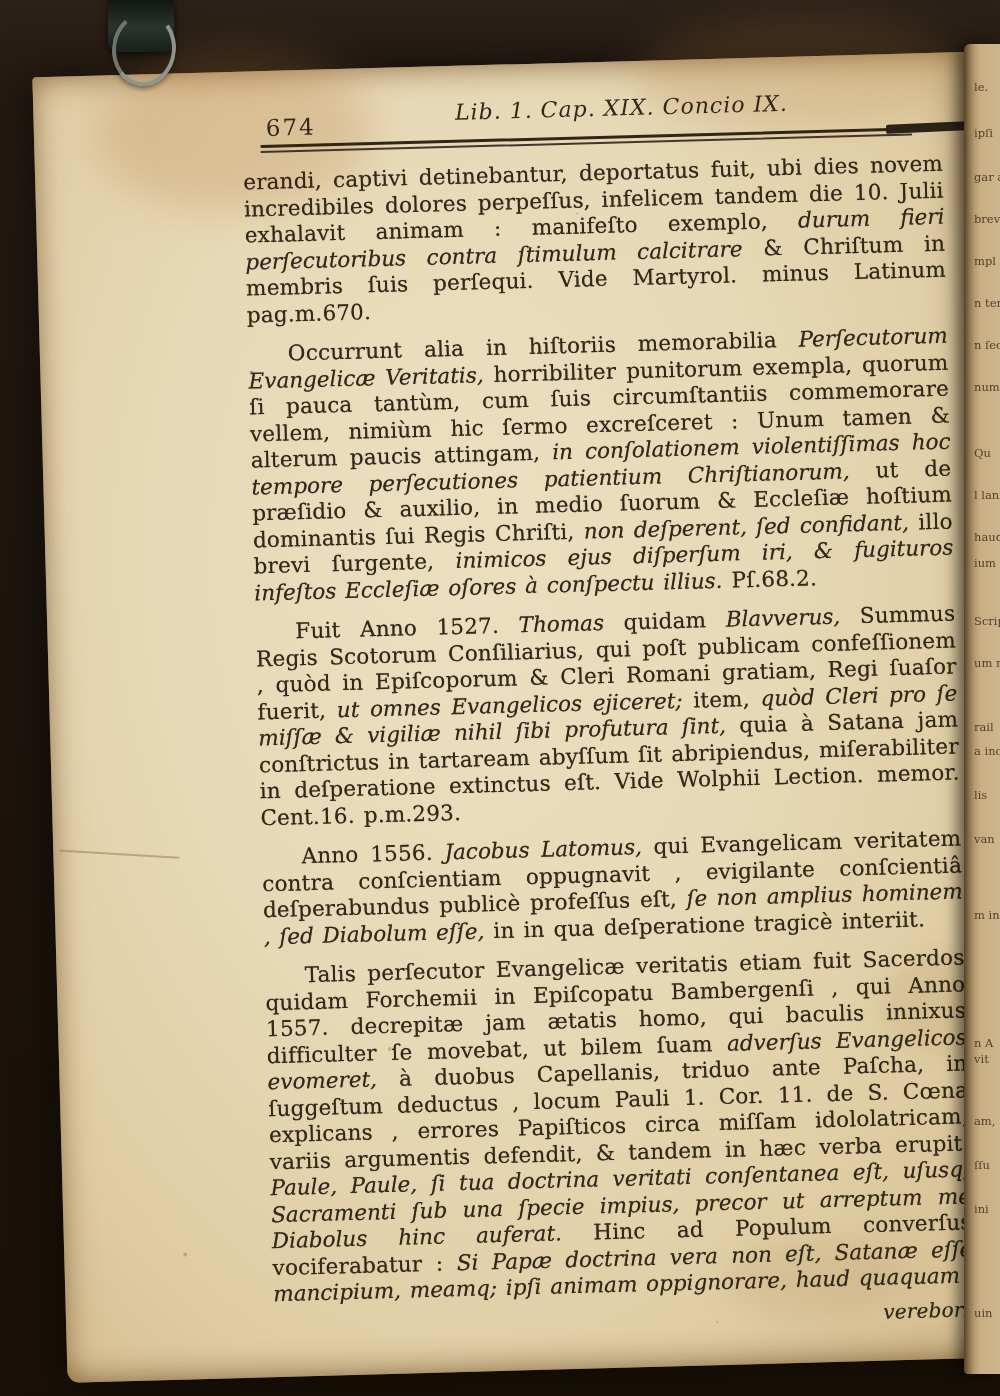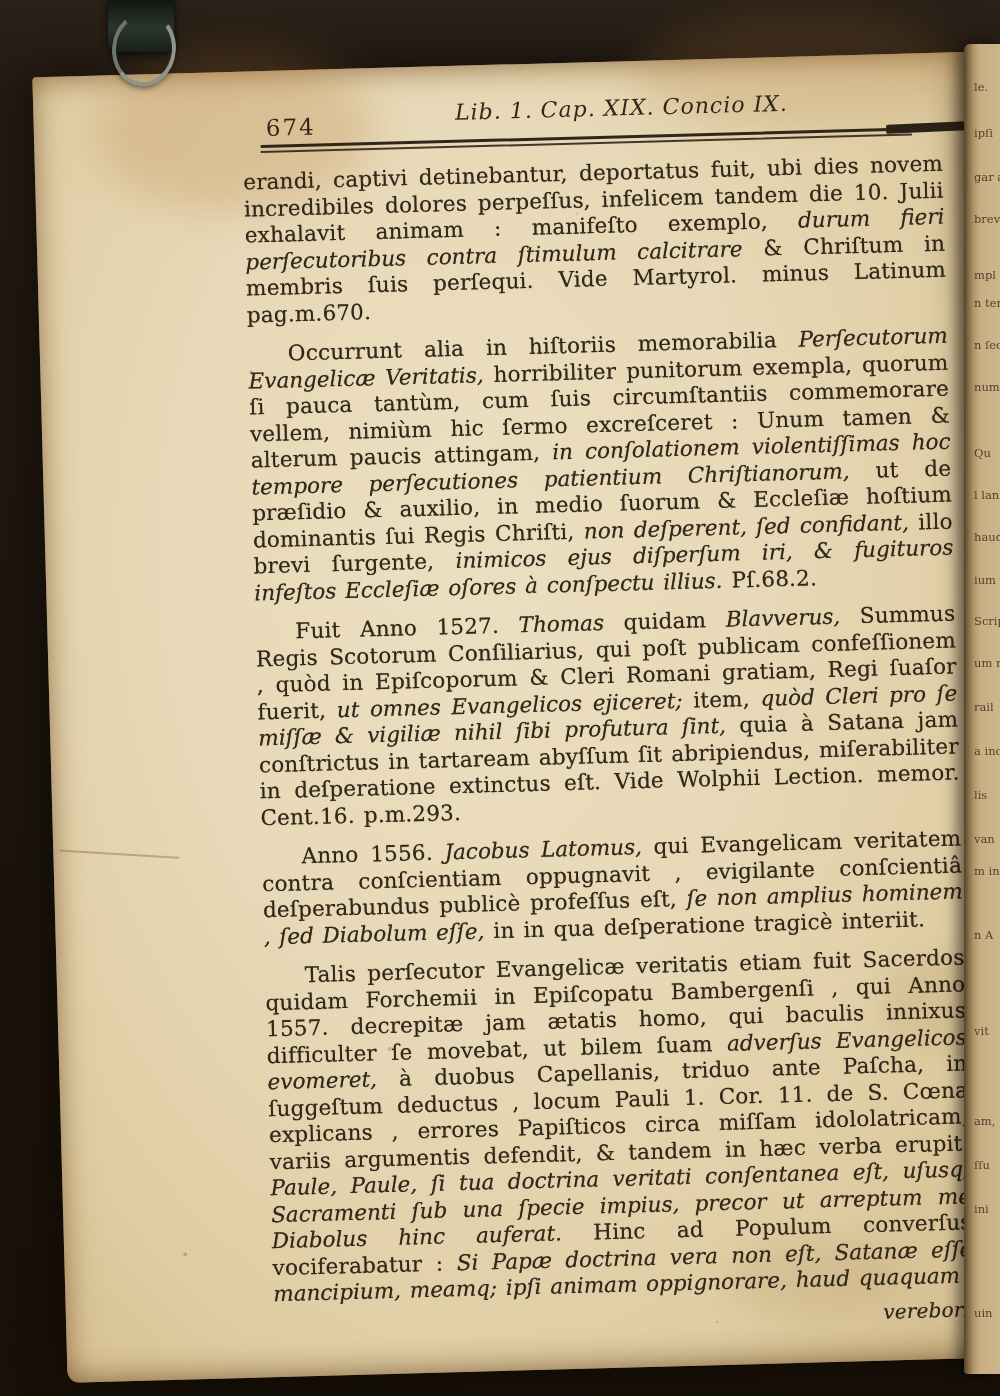--- a/index.html
+++ b/index.html
@@ -101,37 +101,37 @@
         </div>
       </div>
     </div>
   </div>
 
   <div class="sliver">
     <span class="frag" style="top:36px">le.</span>
     <span class="frag" style="top:82px">ipſi</span>
     <span class="frag" style="top:126px">gar au</span>
     <span class="frag" style="top:168px">brevi</span>
-    <span class="frag" style="top:224px">mpl</span>
+    <span class="frag" style="top:210px">mpl</span>
     <span class="frag" style="top:252px">n tem</span>
     <span class="frag" style="top:294px">n ſec</span>
     <span class="frag" style="top:336px">num</span>
     <span class="frag" style="top:402px">Qu</span>
     <span class="frag" style="top:444px">l lani</span>
     <span class="frag" style="top:486px">haud</span>
-    <span class="frag" style="top:529px">ium</span>
+    <span class="frag" style="top:512px">ium</span>
     <span class="frag" style="top:570px">Scrip</span>
     <span class="frag" style="top:612px">um n</span>
-    <span class="frag" style="top:656px">rail</span>
+    <span class="frag" style="top:676px">rail</span>
     <span class="frag" style="top:700px">a inc</span>
     <span class="frag" style="top:744px">lis</span>
     <span class="frag" style="top:788px">van</span>
-    <span class="frag" style="top:820px">m in</span>
-    <span class="frag" style="top:884px">n A</span>
-    <span class="frag" style="top:980px">vit</span>
+    <span class="frag" style="top:864px">m in</span>
+    <span class="frag" style="top:992px">n A</span>
+    <span class="frag" style="top:1008px">vit</span>
     <span class="frag" style="top:1070px">am,</span>
     <span class="frag" style="top:1114px">ſſu</span>
     <span class="frag" style="top:1158px">ini</span>
     <span class="frag" style="top:1262px">uin</span>
   </div>
 
   <div class="clamp">
     <div class="clamp-body"></div>
     <div class="clamp-loop"></div>
   </div>

